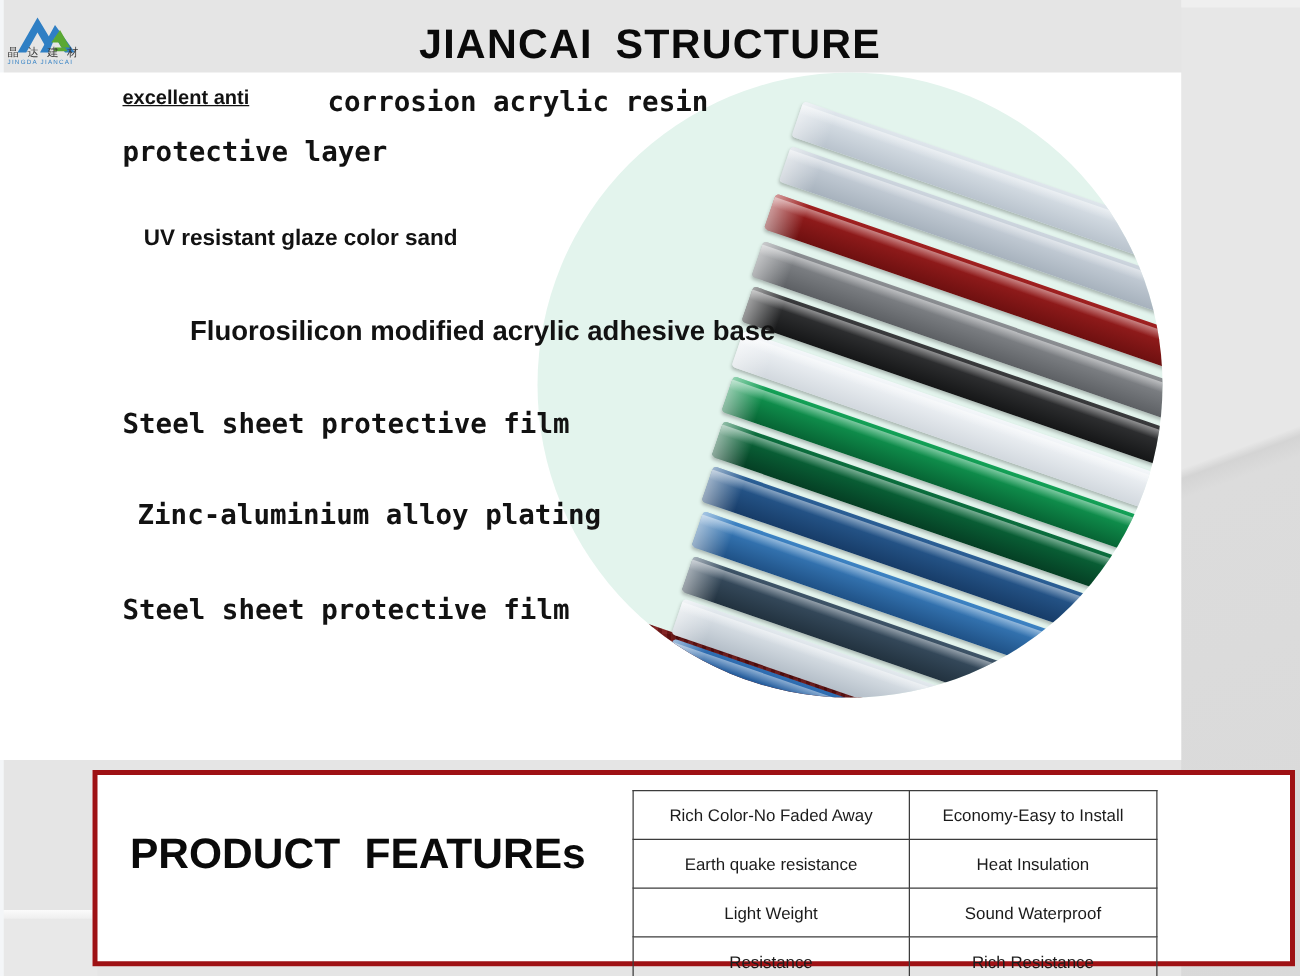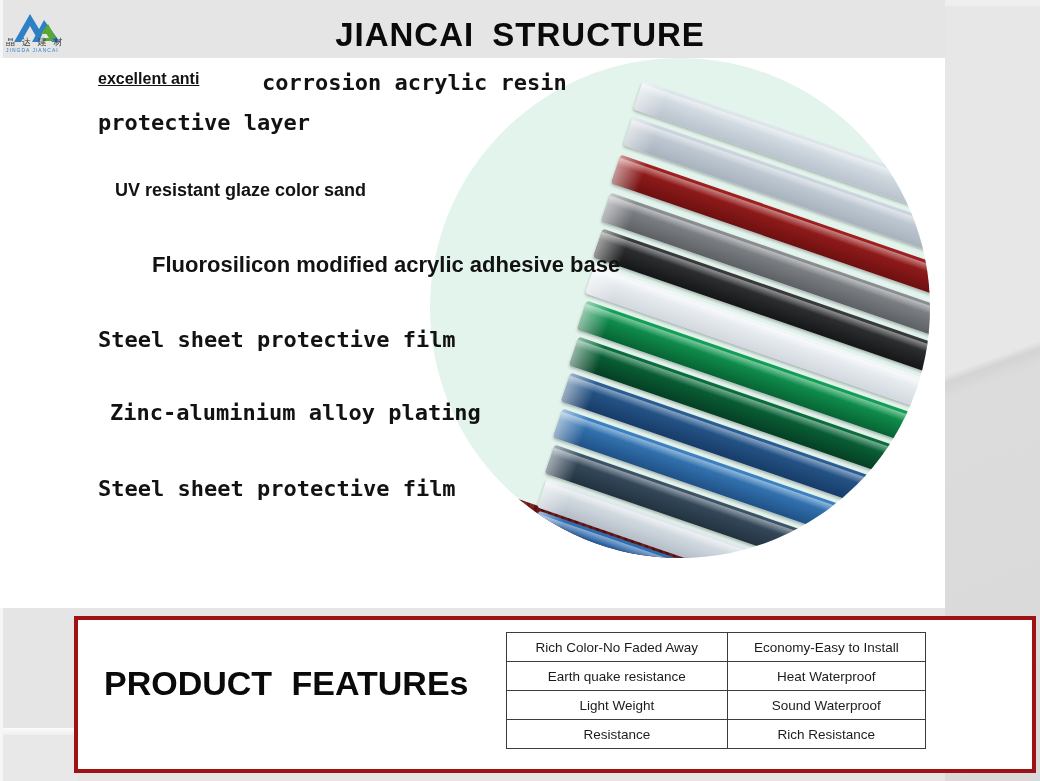--- a/index.html
+++ b/index.html
@@ -160,21 +160,21 @@
     white-space:nowrap;
   }
   .features-table {
     position:absolute;
     left:428px; top:12px;
     border-collapse:collapse;
     width:420px;
   }
   .features-table td {
     border:1px solid #3c3c3c;
-    height:29px;
+    height:39px;
     text-align:center;
     vertical-align:middle;
     font-family:"Liberation Sans", sans-serif;
     font-size:13.5px;
     color:#1b1b1b;
     padding:0 6px;
     white-space:nowrap;
   }
   .spellflag {
     text-decoration:underline wavy #d83b3b;
@@ -241,21 +241,21 @@
   <div class="features-box">
     <div class="features-title">PRODUCT  FEATUREs</div>
     <table class="features-table">
       <tbody>
           <tr>
             <td>Rich Color-No Faded Away</td>
             <td>Economy-Easy to Install</td>
           </tr>
           <tr>
             <td>Earth quake resistance</td>
-            <td>Heat Waterproof</td>
+            <td>Heat Insulation</td>
           </tr>
           <tr>
             <td>Light Weight</td>
             <td>Sound Waterproof</td>
           </tr>
           <tr>
             <td>Resistance</td>
             <td>Rich Resistance</td>
           </tr>
         </tbody>

